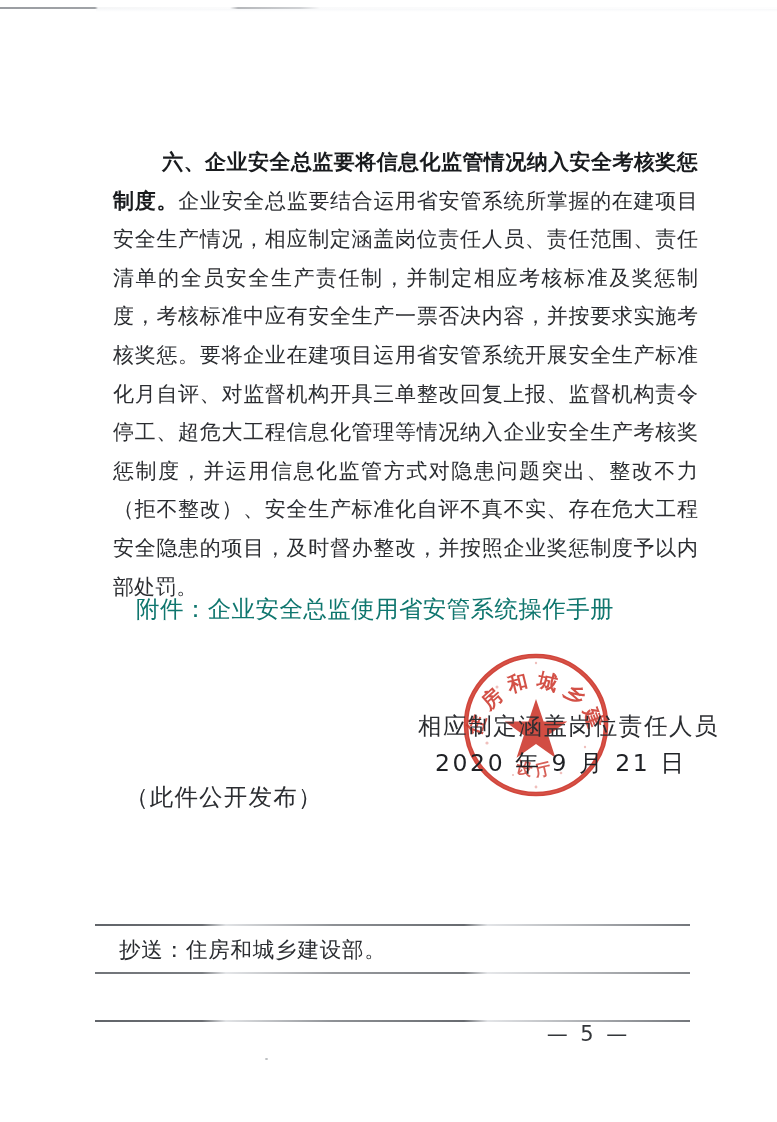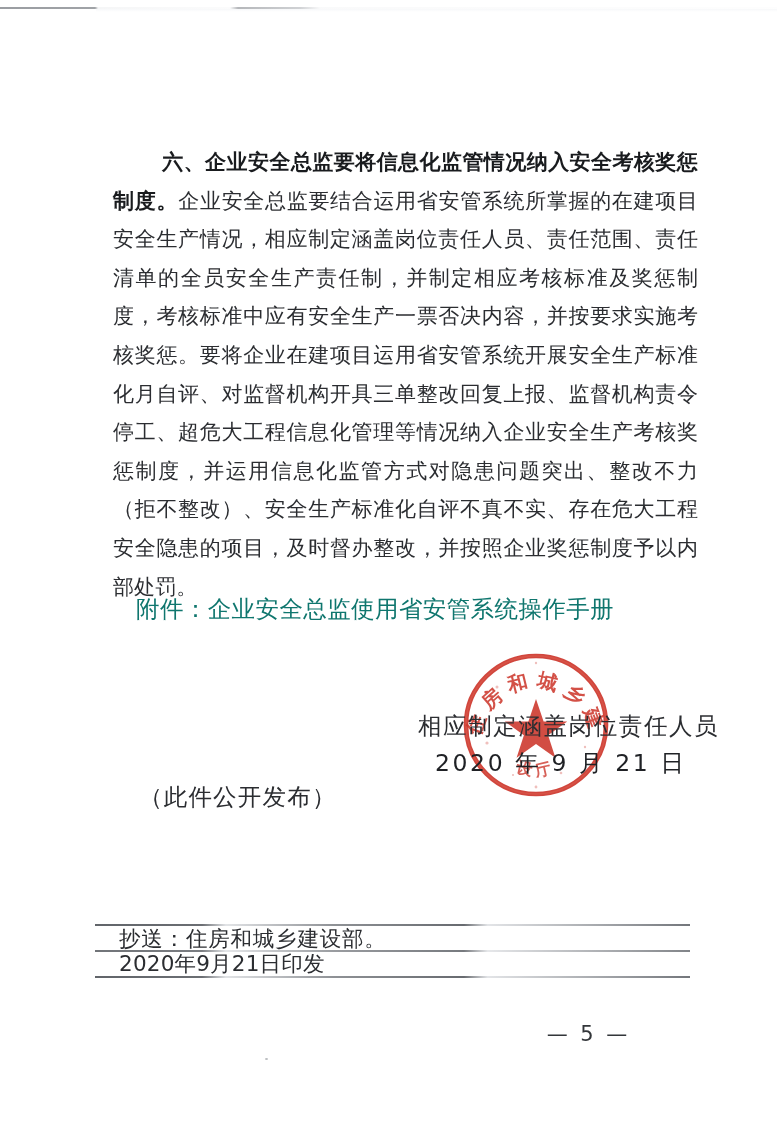--- a/index.html
+++ b/index.html
@@ -121,21 +121,21 @@
     height: 156px;
     z-index: 2;
     opacity: 0.92;
     pointer-events: none;
   }
   .seal svg { display: block; width: 100%; height: 100%; }
 
   
   .release-note {
     position: absolute;
-    left: 139px;
+    left: 125px;
     top: 780px;
     font-size: 23.5px;
     line-height: 34px;
     letter-spacing: 1.2px;
     color: #2b2d31;
     white-space: nowrap;
   }
 
   
   .footer {
@@ -157,21 +157,21 @@
         rgba(80,84,90,0.80) 100%);
   }
   .rule.thin {
     height: 1.6px;
     opacity: 0.9;
   }
   .footer-row {
     display: flex;
     align-items: center;
     justify-content: space-between;
-    height: 24px;
+    height: 46px;
     padding: 0 0 0 24px;
     box-sizing: border-box;
   }
   .footer-row .cell {
     font-size: 21.5px;
     letter-spacing: 0.8px;
     color: #2b2d31;
     white-space: nowrap;
   }
   .footer-row .cell.right {
@@ -256,21 +256,20 @@
 
   <div class="release-note">（此件公开发布）</div>
 
   <div class="footer">
     <div class="rule"></div>
     <div class="footer-row">
       <div class="cell">抄送：住房和城乡建设部。</div>
     </div>
     <div class="rule thin"></div>
     <div class="footer-row">
-      <div class="cell right">2020年9月21日印发</div>
     </div>
     <div class="rule"></div>
   </div>
 
   <div class="page-number">— 5 —</div>
 
   <div class="speck" style="left:265px; top:1058px; width:3px; height:2px;"></div>
 
 </div>
 

